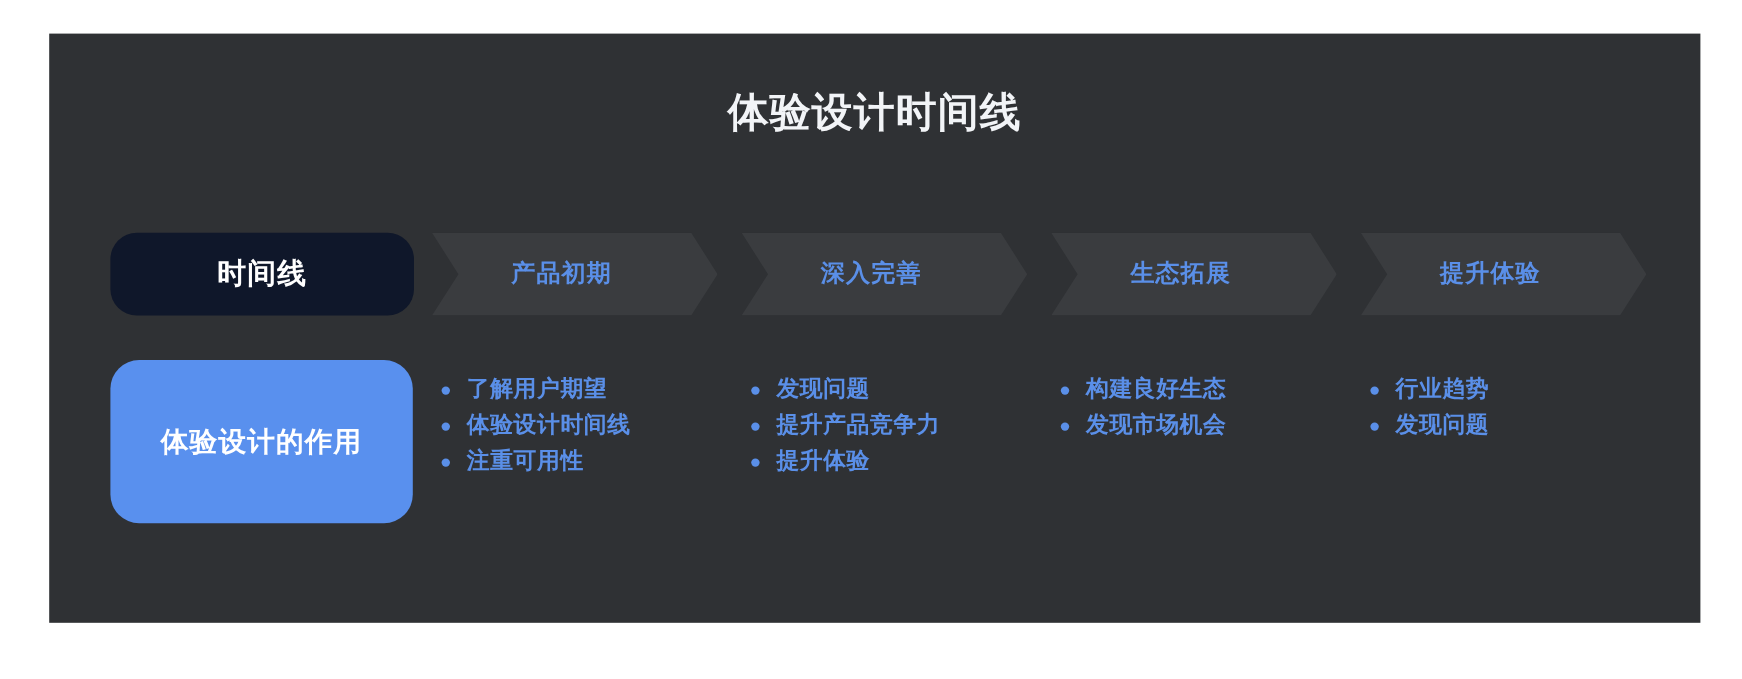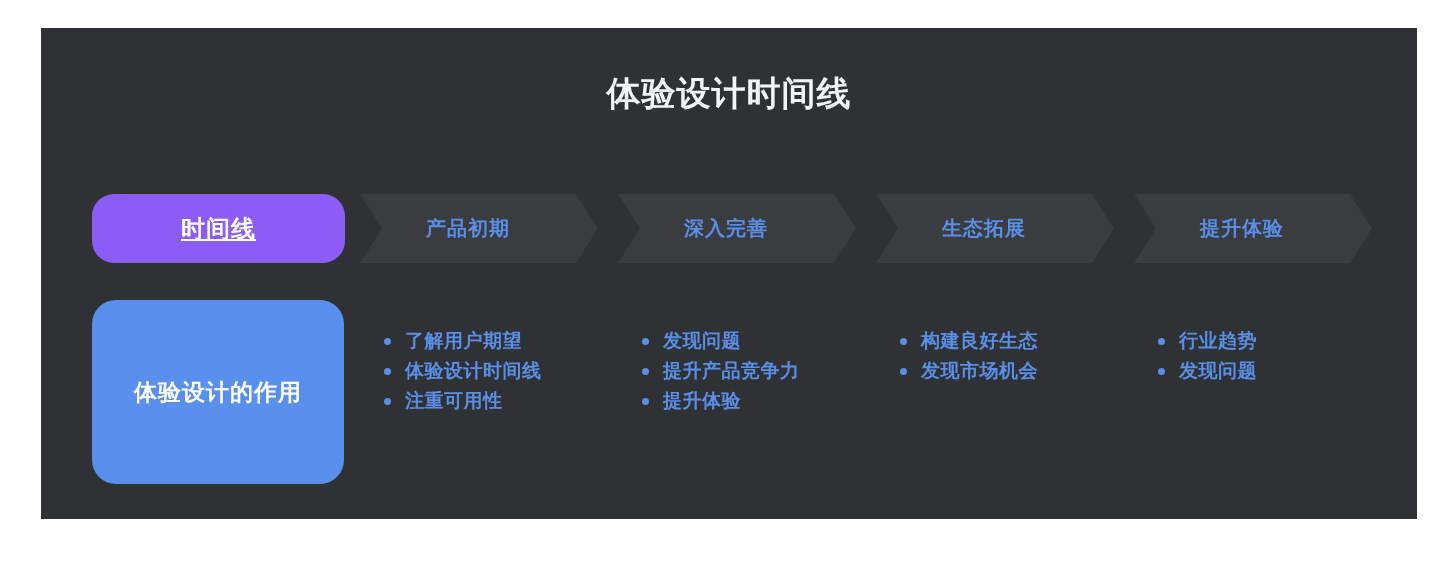--- a/index.html
+++ b/index.html
@@ -37,29 +37,28 @@
     left: 0;
     width: 100%;
     height: 69px;
   }
   .tl-badge {
     position: absolute;
     left: 51px;
     top: 0;
     width: 253px;
     height: 69px;
-    background: #8b5cf6;
+    background: #0f172a;
     border-radius: 22px;
     color: #ffffff;
     font-size: 24px;
     font-weight: 700;
     line-height: 69px;
     text-align: center;
     letter-spacing: 1px;
-    text-decoration: underline;
   }
   .chevron {
     position: absolute;
     top: 0;
     width: 238px;
     height: 69px;
     background: #3a3c3f;
     clip-path: polygon(0% 0%, calc(100% - 22px) 0%, 100% 50%, calc(100% - 22px) 100%, 0% 100%, 22px 50%);
     color: #5a8fe8;
     font-size: 20px;
@@ -73,37 +72,37 @@
   .chevron.c0 { left: 319px; }
   .chevron.c1 { left: 577px; }
   .chevron.c2 { left: 835px; }
   .chevron.c3 { left: 1093px; }
   
   .role-box {
     position: absolute;
     left: 51px;
     top: 272px;
     width: 252px;
-    height: 184px;
+    height: 136px;
     background: #5990ee;
     border-radius: 24px;
     color: #ffffff;
     font-size: 23px;
     font-weight: 700;
     display: flex;
     align-items: center;
     justify-content: center;
     letter-spacing: 1px;
   }
   .bullets {
     position: absolute;
     top: 282px;
     width: 236px;
     list-style: none;
-    margin: 16px;
+    margin: 0;
     padding: 0;
   }
   .bullets.b0 { left: 327px; }
   .bullets.b1 { left: 585px; }
   .bullets.b2 { left: 843px; }
   .bullets.b3 { left: 1101px; }
   .bullets li {
     display: flex;
     align-items: baseline;
     color: #5a8fe8;

